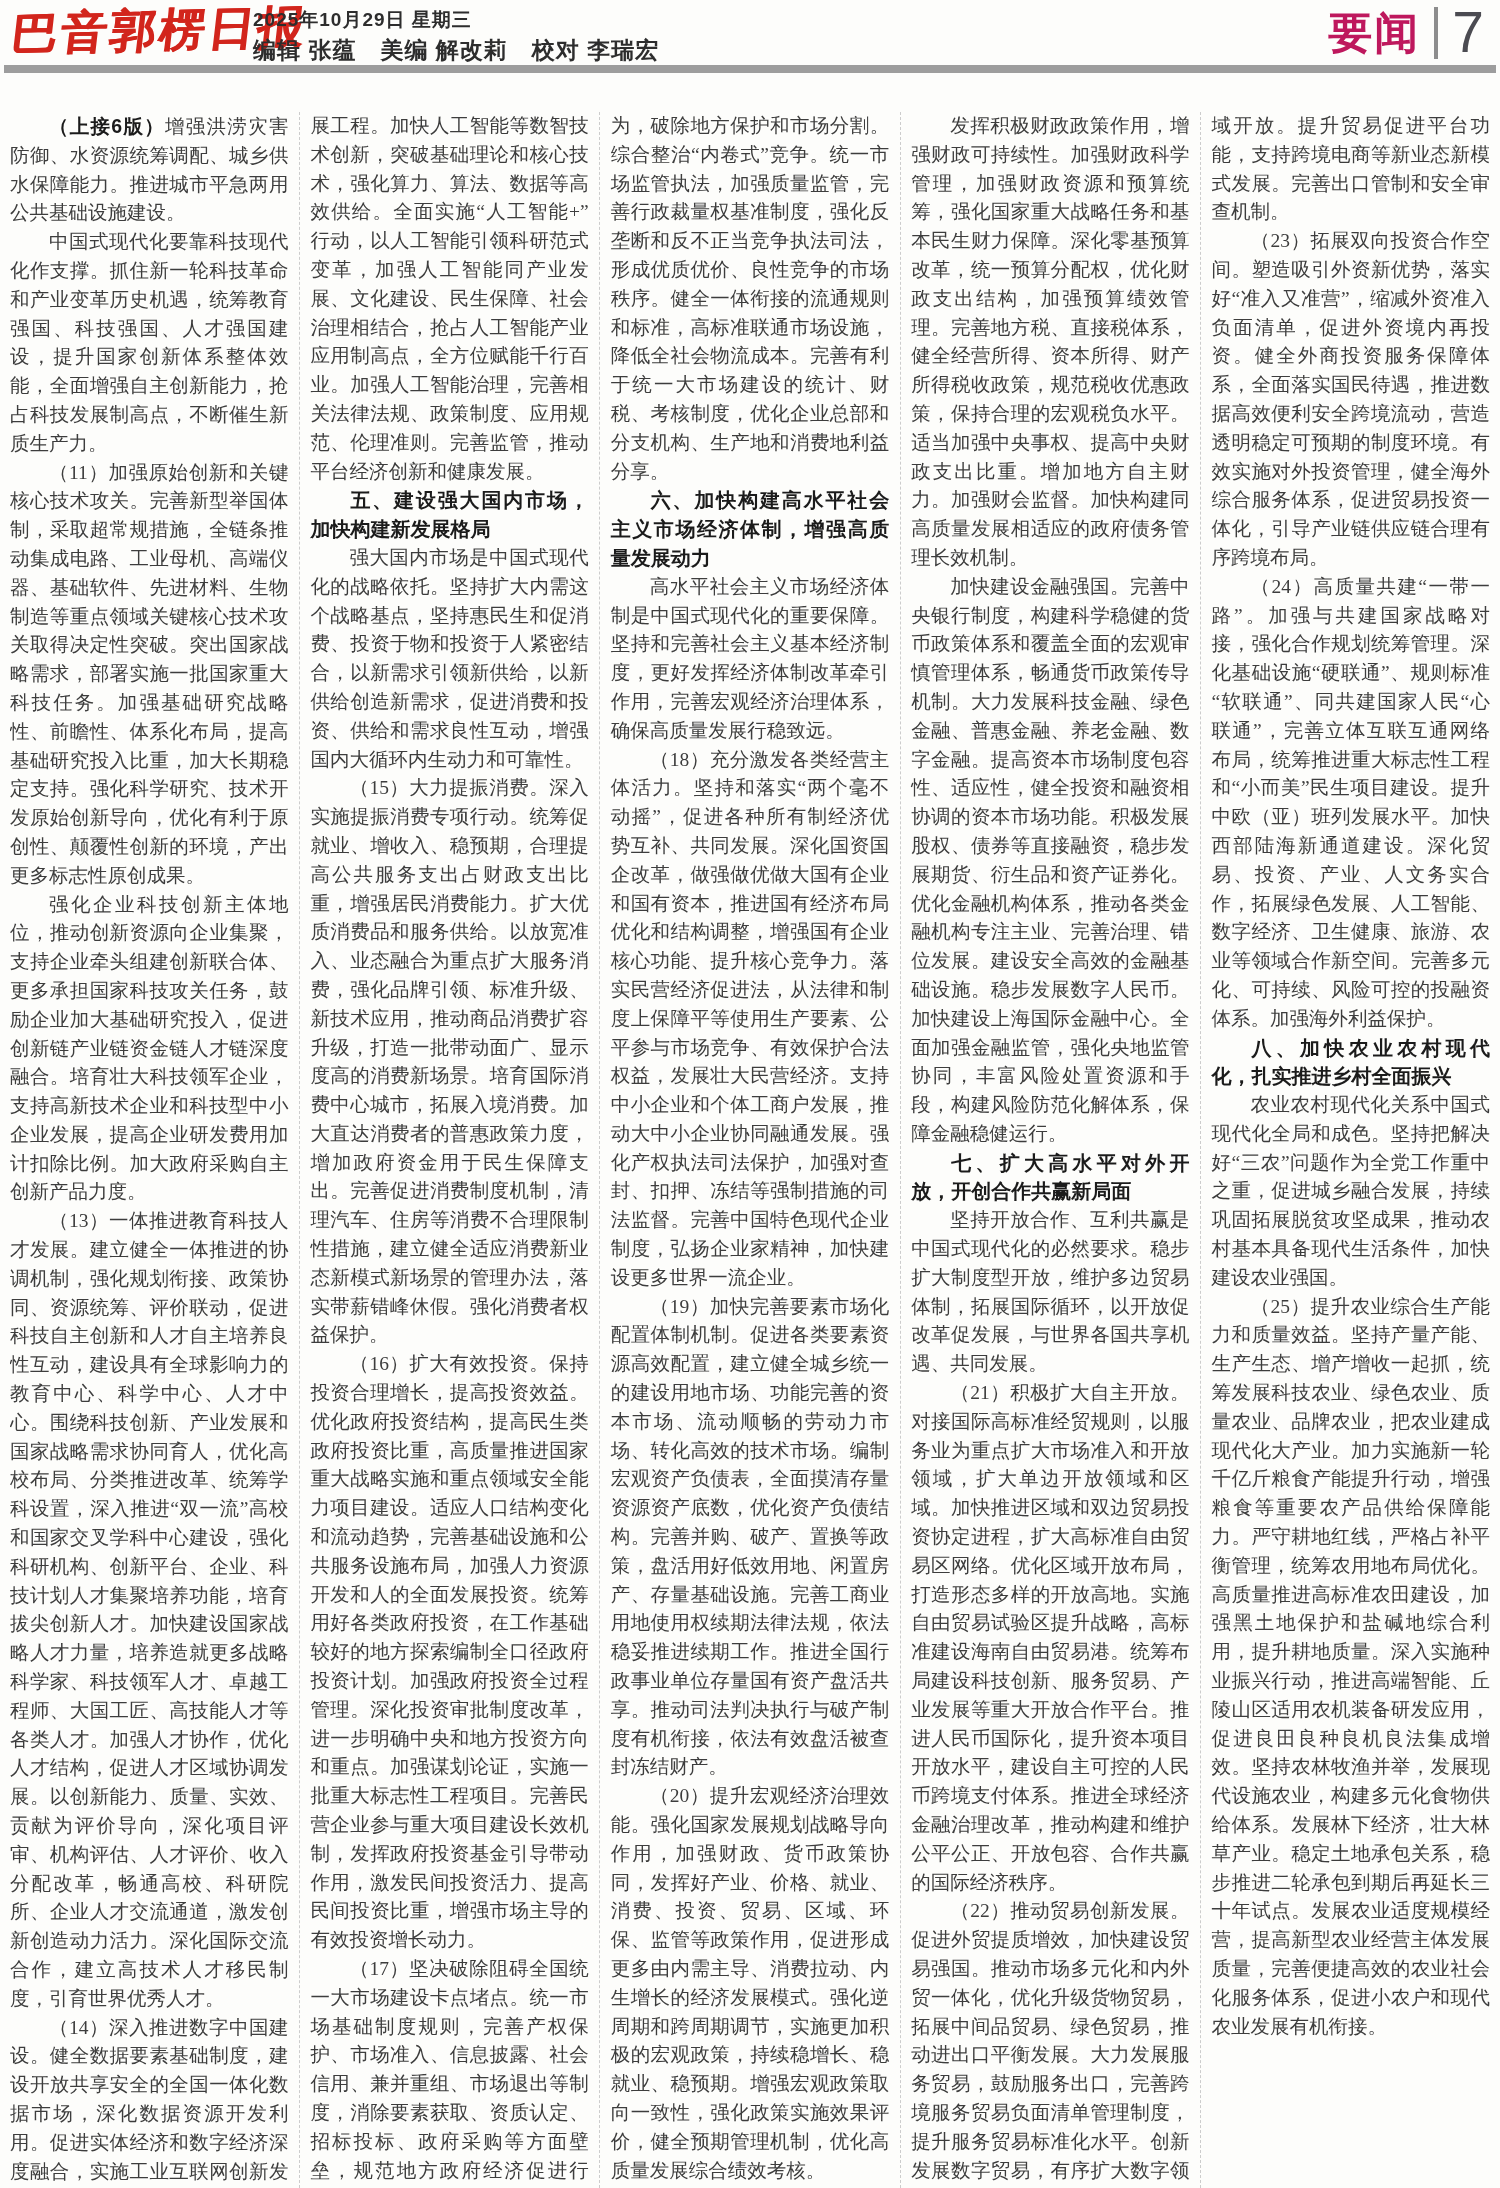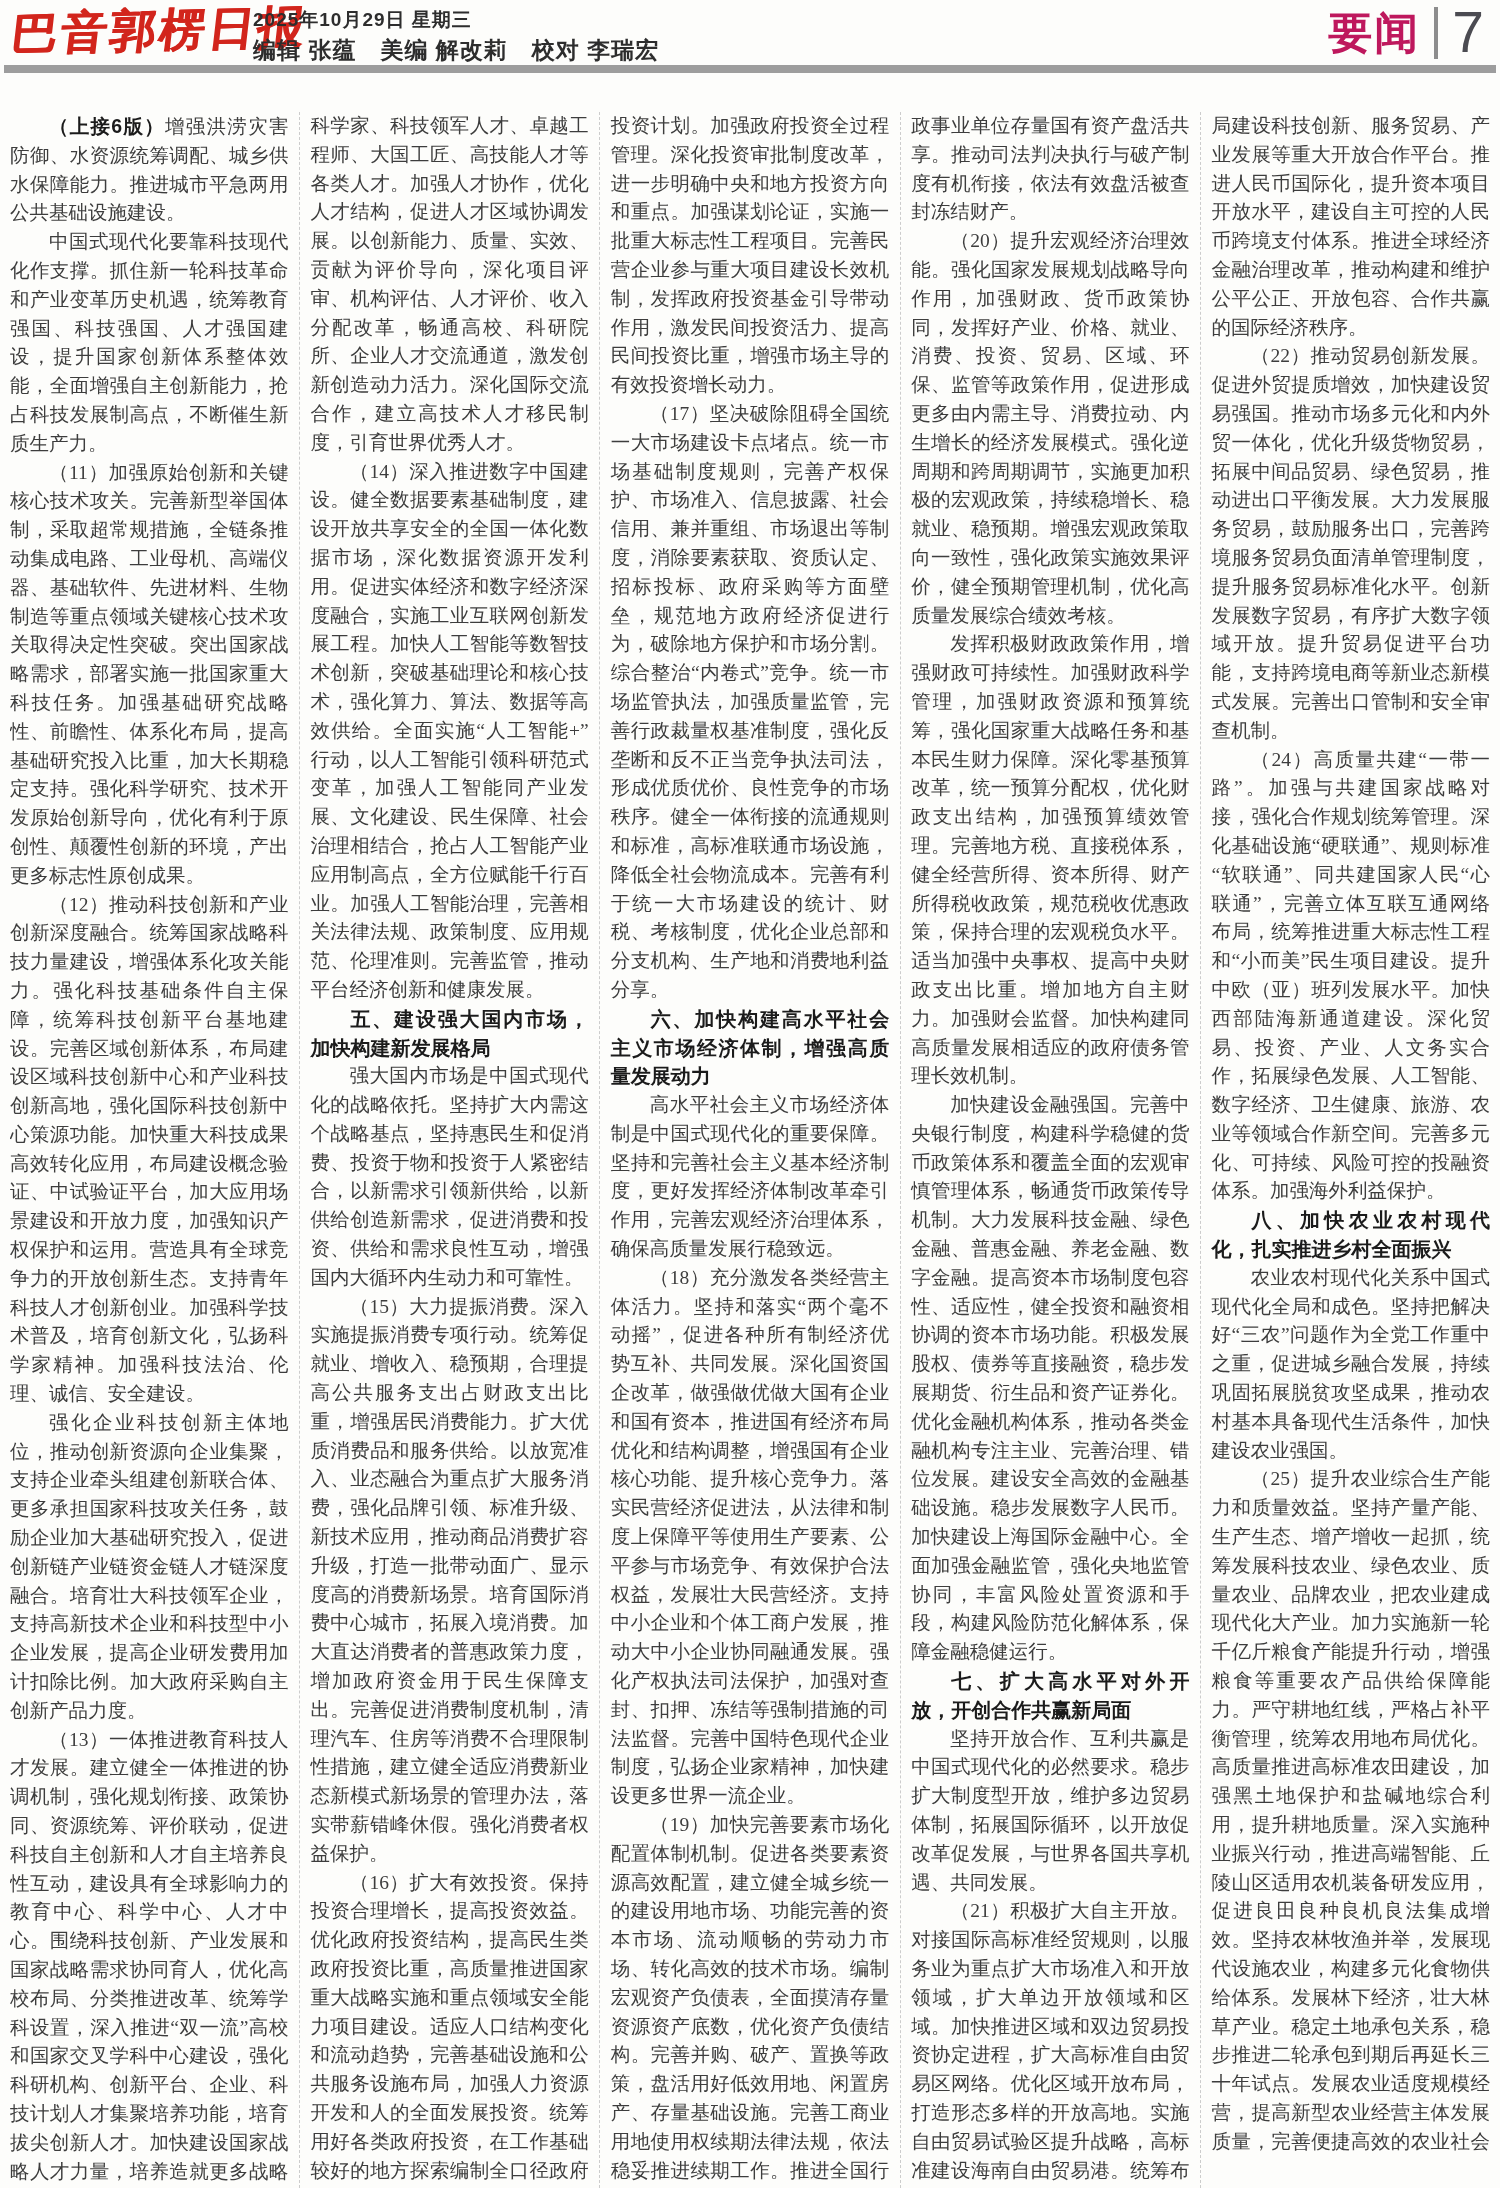--- a/index.html
+++ b/index.html
@@ -73,39 +73,39 @@
       <span class="page-number">7</span>
     </div>
   </div>
 
   <div class="header-rule"></div>
 
   <div class="article">
       <p class="para"><b class="lead">（上接6版）</b>增强洪涝灾害防御、水资源统筹调配、城乡供水保障能力。推进城市平急两用公共基础设施建设。</p>
       <p class="para">中国式现代化要靠科技现代化作支撑。抓住新一轮科技革命和产业变革历史机遇，统筹教育强国、科技强国、人才强国建设，提升国家创新体系整体效能，全面增强自主创新能力，抢占科技发展制高点，不断催生新质生产力。</p>
       <p class="para">（11）加强原始创新和关键核心技术攻关。完善新型举国体制，采取超常规措施，全链条推动集成电路、工业母机、高端仪器、基础软件、先进材料、生物制造等重点领域关键核心技术攻关取得决定性突破。突出国家战略需求，部署实施一批国家重大科技任务。加强基础研究战略性、前瞻性、体系化布局，提高基础研究投入比重，加大长期稳定支持。强化科学研究、技术开发原始创新导向，优化有利于原创性、颠覆性创新的环境，产出更多标志性原创成果。</p>
-      <p class="para">（12）推动科技创新和产业创新深度融合。统筹国家战略科技力量建设，增强体系化攻关能力。强化科技基础条件自主保障，统筹科技创新平台基地建设。完善区域创新体系，布局建设区域科技创新中心和产业科技创新高地，强化国际科技创新中心策源功能。加快重大科技成果高效转化应用，布局建设概念验证、中试验证平台，加大应用场景建设和开放力度，加强知识产权保护和运用。营造具有全球竞争力的开放创新生态。支持青年科技人才创新创业。加强科学技术普及，培育创新文化，弘扬科学家精神。加强科技法治、伦理、诚信、安全建设。</p>
       <p class="para">强化企业科技创新主体地位，推动创新资源向企业集聚，支持企业牵头组建创新联合体、更多承担国家科技攻关任务，鼓励企业加大基础研究投入，促进创新链产业链资金链人才链深度融合。培育壮大科技领军企业，支持高新技术企业和科技型中小企业发展，提高企业研发费用加计扣除比例。加大政府采购自主创新产品力度。</p>
       <p class="para">（13）一体推进教育科技人才发展。建立健全一体推进的协调机制，强化规划衔接、政策协同、资源统筹、评价联动，促进科技自主创新和人才自主培养良性互动，建设具有全球影响力的教育中心、科学中心、人才中心。围绕科技创新、产业发展和国家战略需求协同育人，优化高校布局、分类推进改革、统筹学科设置，深入推进“双一流”高校和国家交叉学科中心建设，强化科研机构、创新平台、企业、科技计划人才集聚培养功能，培育拔尖创新人才。加快建设国家战略人才力量，培养造就更多战略科学家、科技领军人才、卓越工程师、大国工匠、高技能人才等各类人才。加强人才协作，优化人才结构，促进人才区域协调发展。以创新能力、质量、实效、贡献为评价导向，深化项目评审、机构评估、人才评价、收入分配改革，畅通高校、科研院所、企业人才交流通道，激发创新创造动力活力。深化国际交流合作，建立高技术人才移民制度，引育世界优秀人才。</p>
       <p class="para">（14）深入推进数字中国建设。健全数据要素基础制度，建设开放共享安全的全国一体化数据市场，深化数据资源开发利用。促进实体经济和数字经济深度融合，实施工业互联网创新发展工程。加快人工智能等数智技术创新，突破基础理论和核心技术，强化算力、算法、数据等高效供给。全面实施“人工智能+”行动，以人工智能引领科研范式变革，加强人工智能同产业发展、文化建设、民生保障、社会治理相结合，抢占人工智能产业应用制高点，全方位赋能千行百业。加强人工智能治理，完善相关法律法规、政策制度、应用规范、伦理准则。完善监管，推动平台经济创新和健康发展。</p>
       <h3 class="sec-heading">五、建设强大国内市场，加快构建新发展格局</h3>
       <p class="para">强大国内市场是中国式现代化的战略依托。坚持扩大内需这个战略基点，坚持惠民生和促消费、投资于物和投资于人紧密结合，以新需求引领新供给，以新供给创造新需求，促进消费和投资、供给和需求良性互动，增强国内大循环内生动力和可靠性。</p>
       <p class="para">（15）大力提振消费。深入实施提振消费专项行动。统筹促就业、增收入、稳预期，合理提高公共服务支出占财政支出比重，增强居民消费能力。扩大优质消费品和服务供给。以放宽准入、业态融合为重点扩大服务消费，强化品牌引领、标准升级、新技术应用，推动商品消费扩容升级，打造一批带动面广、显示度高的消费新场景。培育国际消费中心城市，拓展入境消费。加大直达消费者的普惠政策力度，增加政府资金用于民生保障支出。完善促进消费制度机制，清理汽车、住房等消费不合理限制性措施，建立健全适应消费新业态新模式新场景的管理办法，落实带薪错峰休假。强化消费者权益保护。</p>
       <p class="para">（16）扩大有效投资。保持投资合理增长，提高投资效益。优化政府投资结构，提高民生类政府投资比重，高质量推进国家重大战略实施和重点领域安全能力项目建设。适应人口结构变化和流动趋势，完善基础设施和公共服务设施布局，加强人力资源开发和人的全面发展投资。统筹用好各类政府投资，在工作基础较好的地方探索编制全口径政府投资计划。加强政府投资全过程管理。深化投资审批制度改革，进一步明确中央和地方投资方向和重点。加强谋划论证，实施一批重大标志性工程项目。完善民营企业参与重大项目建设长效机制，发挥政府投资基金引导带动作用，激发民间投资活力、提高民间投资比重，增强市场主导的有效投资增长动力。</p>
       <p class="para">（17）坚决破除阻碍全国统一大市场建设卡点堵点。统一市场基础制度规则，完善产权保护、市场准入、信息披露、社会信用、兼并重组、市场退出等制度，消除要素获取、资质认定、招标投标、政府采购等方面壁垒，规范地方政府经济促进行为，破除地方保护和市场分割。综合整治“内卷式”竞争。统一市场监管执法，加强质量监管，完善行政裁量权基准制度，强化反垄断和反不正当竞争执法司法，形成优质优价、良性竞争的市场秩序。健全一体衔接的流通规则和标准，高标准联通市场设施，降低全社会物流成本。完善有利于统一大市场建设的统计、财税、考核制度，优化企业总部和分支机构、生产地和消费地利益分享。</p>
       <h3 class="sec-heading">六、加快构建高水平社会主义市场经济体制，增强高质量发展动力</h3>
       <p class="para">高水平社会主义市场经济体制是中国式现代化的重要保障。坚持和完善社会主义基本经济制度，更好发挥经济体制改革牵引作用，完善宏观经济治理体系，确保高质量发展行稳致远。</p>
       <p class="para">（18）充分激发各类经营主体活力。坚持和落实“两个毫不动摇”，促进各种所有制经济优势互补、共同发展。深化国资国企改革，做强做优做大国有企业和国有资本，推进国有经济布局优化和结构调整，增强国有企业核心功能、提升核心竞争力。落实民营经济促进法，从法律和制度上保障平等使用生产要素、公平参与市场竞争、有效保护合法权益，发展壮大民营经济。支持中小企业和个体工商户发展，推动大中小企业协同融通发展。强化产权执法司法保护，加强对查封、扣押、冻结等强制措施的司法监督。完善中国特色现代企业制度，弘扬企业家精神，加快建设更多世界一流企业。</p>
       <p class="para">（19）加快完善要素市场化配置体制机制。促进各类要素资源高效配置，建立健全城乡统一的建设用地市场、功能完善的资本市场、流动顺畅的劳动力市场、转化高效的技术市场。编制宏观资产负债表，全面摸清存量资源资产底数，优化资产负债结构。完善并购、破产、置换等政策，盘活用好低效用地、闲置房产、存量基础设施。完善工商业用地使用权续期法律法规，依法稳妥推进续期工作。推进全国行政事业单位存量国有资产盘活共享。推动司法判决执行与破产制度有机衔接，依法有效盘活被查封冻结财产。</p>
       <p class="para">（20）提升宏观经济治理效能。强化国家发展规划战略导向作用，加强财政、货币政策协同，发挥好产业、价格、就业、消费、投资、贸易、区域、环保、监管等政策作用，促进形成更多由内需主导、消费拉动、内生增长的经济发展模式。强化逆周期和跨周期调节，实施更加积极的宏观政策，持续稳增长、稳就业、稳预期。增强宏观政策取向一致性，强化政策实施效果评价，健全预期管理机制，优化高质量发展综合绩效考核。</p>
       <p class="para">发挥积极财政政策作用，增强财政可持续性。加强财政科学管理，加强财政资源和预算统筹，强化国家重大战略任务和基本民生财力保障。深化零基预算改革，统一预算分配权，优化财政支出结构，加强预算绩效管理。完善地方税、直接税体系，健全经营所得、资本所得、财产所得税收政策，规范税收优惠政策，保持合理的宏观税负水平。适当加强中央事权、提高中央财政支出比重。增加地方自主财力。加强财会监督。加快构建同高质量发展相适应的政府债务管理长效机制。</p>
       <p class="para">加快建设金融强国。完善中央银行制度，构建科学稳健的货币政策体系和覆盖全面的宏观审慎管理体系，畅通货币政策传导机制。大力发展科技金融、绿色金融、普惠金融、养老金融、数字金融。提高资本市场制度包容性、适应性，健全投资和融资相协调的资本市场功能。积极发展股权、债券等直接融资，稳步发展期货、衍生品和资产证券化。优化金融机构体系，推动各类金融机构专注主业、完善治理、错位发展。建设安全高效的金融基础设施。稳步发展数字人民币。加快建设上海国际金融中心。全面加强金融监管，强化央地监管协同，丰富风险处置资源和手段，构建风险防范化解体系，保障金融稳健运行。</p>
       <h3 class="sec-heading">七、扩大高水平对外开放，开创合作共赢新局面</h3>
       <p class="para">坚持开放合作、互利共赢是中国式现代化的必然要求。稳步扩大制度型开放，维护多边贸易体制，拓展国际循环，以开放促改革促发展，与世界各国共享机遇、共同发展。</p>
       <p class="para">（21）积极扩大自主开放。对接国际高标准经贸规则，以服务业为重点扩大市场准入和开放领域，扩大单边开放领域和区域。加快推进区域和双边贸易投资协定进程，扩大高标准自由贸易区网络。优化区域开放布局，打造形态多样的开放高地。实施自由贸易试验区提升战略，高标准建设海南自由贸易港。统筹布局建设科技创新、服务贸易、产业发展等重大开放合作平台。推进人民币国际化，提升资本项目开放水平，建设自主可控的人民币跨境支付体系。推进全球经济金融治理改革，推动构建和维护公平公正、开放包容、合作共赢的国际经济秩序。</p>
       <p class="para">（22）推动贸易创新发展。促进外贸提质增效，加快建设贸易强国。推动市场多元化和内外贸一体化，优化升级货物贸易，拓展中间品贸易、绿色贸易，推动进出口平衡发展。大力发展服务贸易，鼓励服务出口，完善跨境服务贸易负面清单管理制度，提升服务贸易标准化水平。创新发展数字贸易，有序扩大数字领域开放。提升贸易促进平台功能，支持跨境电商等新业态新模式发展。完善出口管制和安全审查机制。</p>
+      <p class="para">（23）拓展双向投资合作空间。塑造吸引外资新优势，落实好“准入又准营”，缩减外资准入负面清单，促进外资境内再投资。健全外商投资服务保障体系，全面落实国民待遇，推进数据高效便利安全跨境流动，营造透明稳定可预期的制度环境。有效实施对外投资管理，健全海外综合服务体系，促进贸易投资一体化，引导产业链供应链合理有序跨境布局。</p>
       <p class="para">（24）高质量共建“一带一路”。加强与共建国家战略对接，强化合作规划统筹管理。深化基础设施“硬联通”、规则标准“软联通”、同共建国家人民“心联通”，完善立体互联互通网络布局，统筹推进重大标志性工程和“小而美”民生项目建设。提升中欧（亚）班列发展水平。加快西部陆海新通道建设。深化贸易、投资、产业、人文务实合作，拓展绿色发展、人工智能、数字经济、卫生健康、旅游、农业等领域合作新空间。完善多元化、可持续、风险可控的投融资体系。加强海外利益保护。</p>
       <h3 class="sec-heading">八、加快农业农村现代化，扎实推进乡村全面振兴</h3>
       <p class="para">农业农村现代化关系中国式现代化全局和成色。坚持把解决好“三农”问题作为全党工作重中之重，促进城乡融合发展，持续巩固拓展脱贫攻坚成果，推动农村基本具备现代生活条件，加快建设农业强国。</p>
       <p class="para">（25）提升农业综合生产能力和质量效益。坚持产量产能、生产生态、增产增收一起抓，统筹发展科技农业、绿色农业、质量农业、品牌农业，把农业建成现代化大产业。加力实施新一轮千亿斤粮食产能提升行动，增强粮食等重要农产品供给保障能力。严守耕地红线，严格占补平衡管理，统筹农用地布局优化。高质量推进高标准农田建设，加强黑土地保护和盐碱地综合利用，提升耕地质量。深入实施种业振兴行动，推进高端智能、丘陵山区适用农机装备研发应用，促进良田良种良机良法集成增效。坚持农林牧渔并举，发展现代设施农业，构建多元化食物供给体系。发展林下经济，壮大林草产业。稳定土地承包关系，稳步推进二轮承包到期后再延长三十年试点。发展农业适度规模经营，提高新型农业经营主体发展质量，完善便捷高效的农业社会化服务体系，促进小农户和现代农业发展有机衔接。</p>
     </div>
 
 </div>
 
 </body></html>

